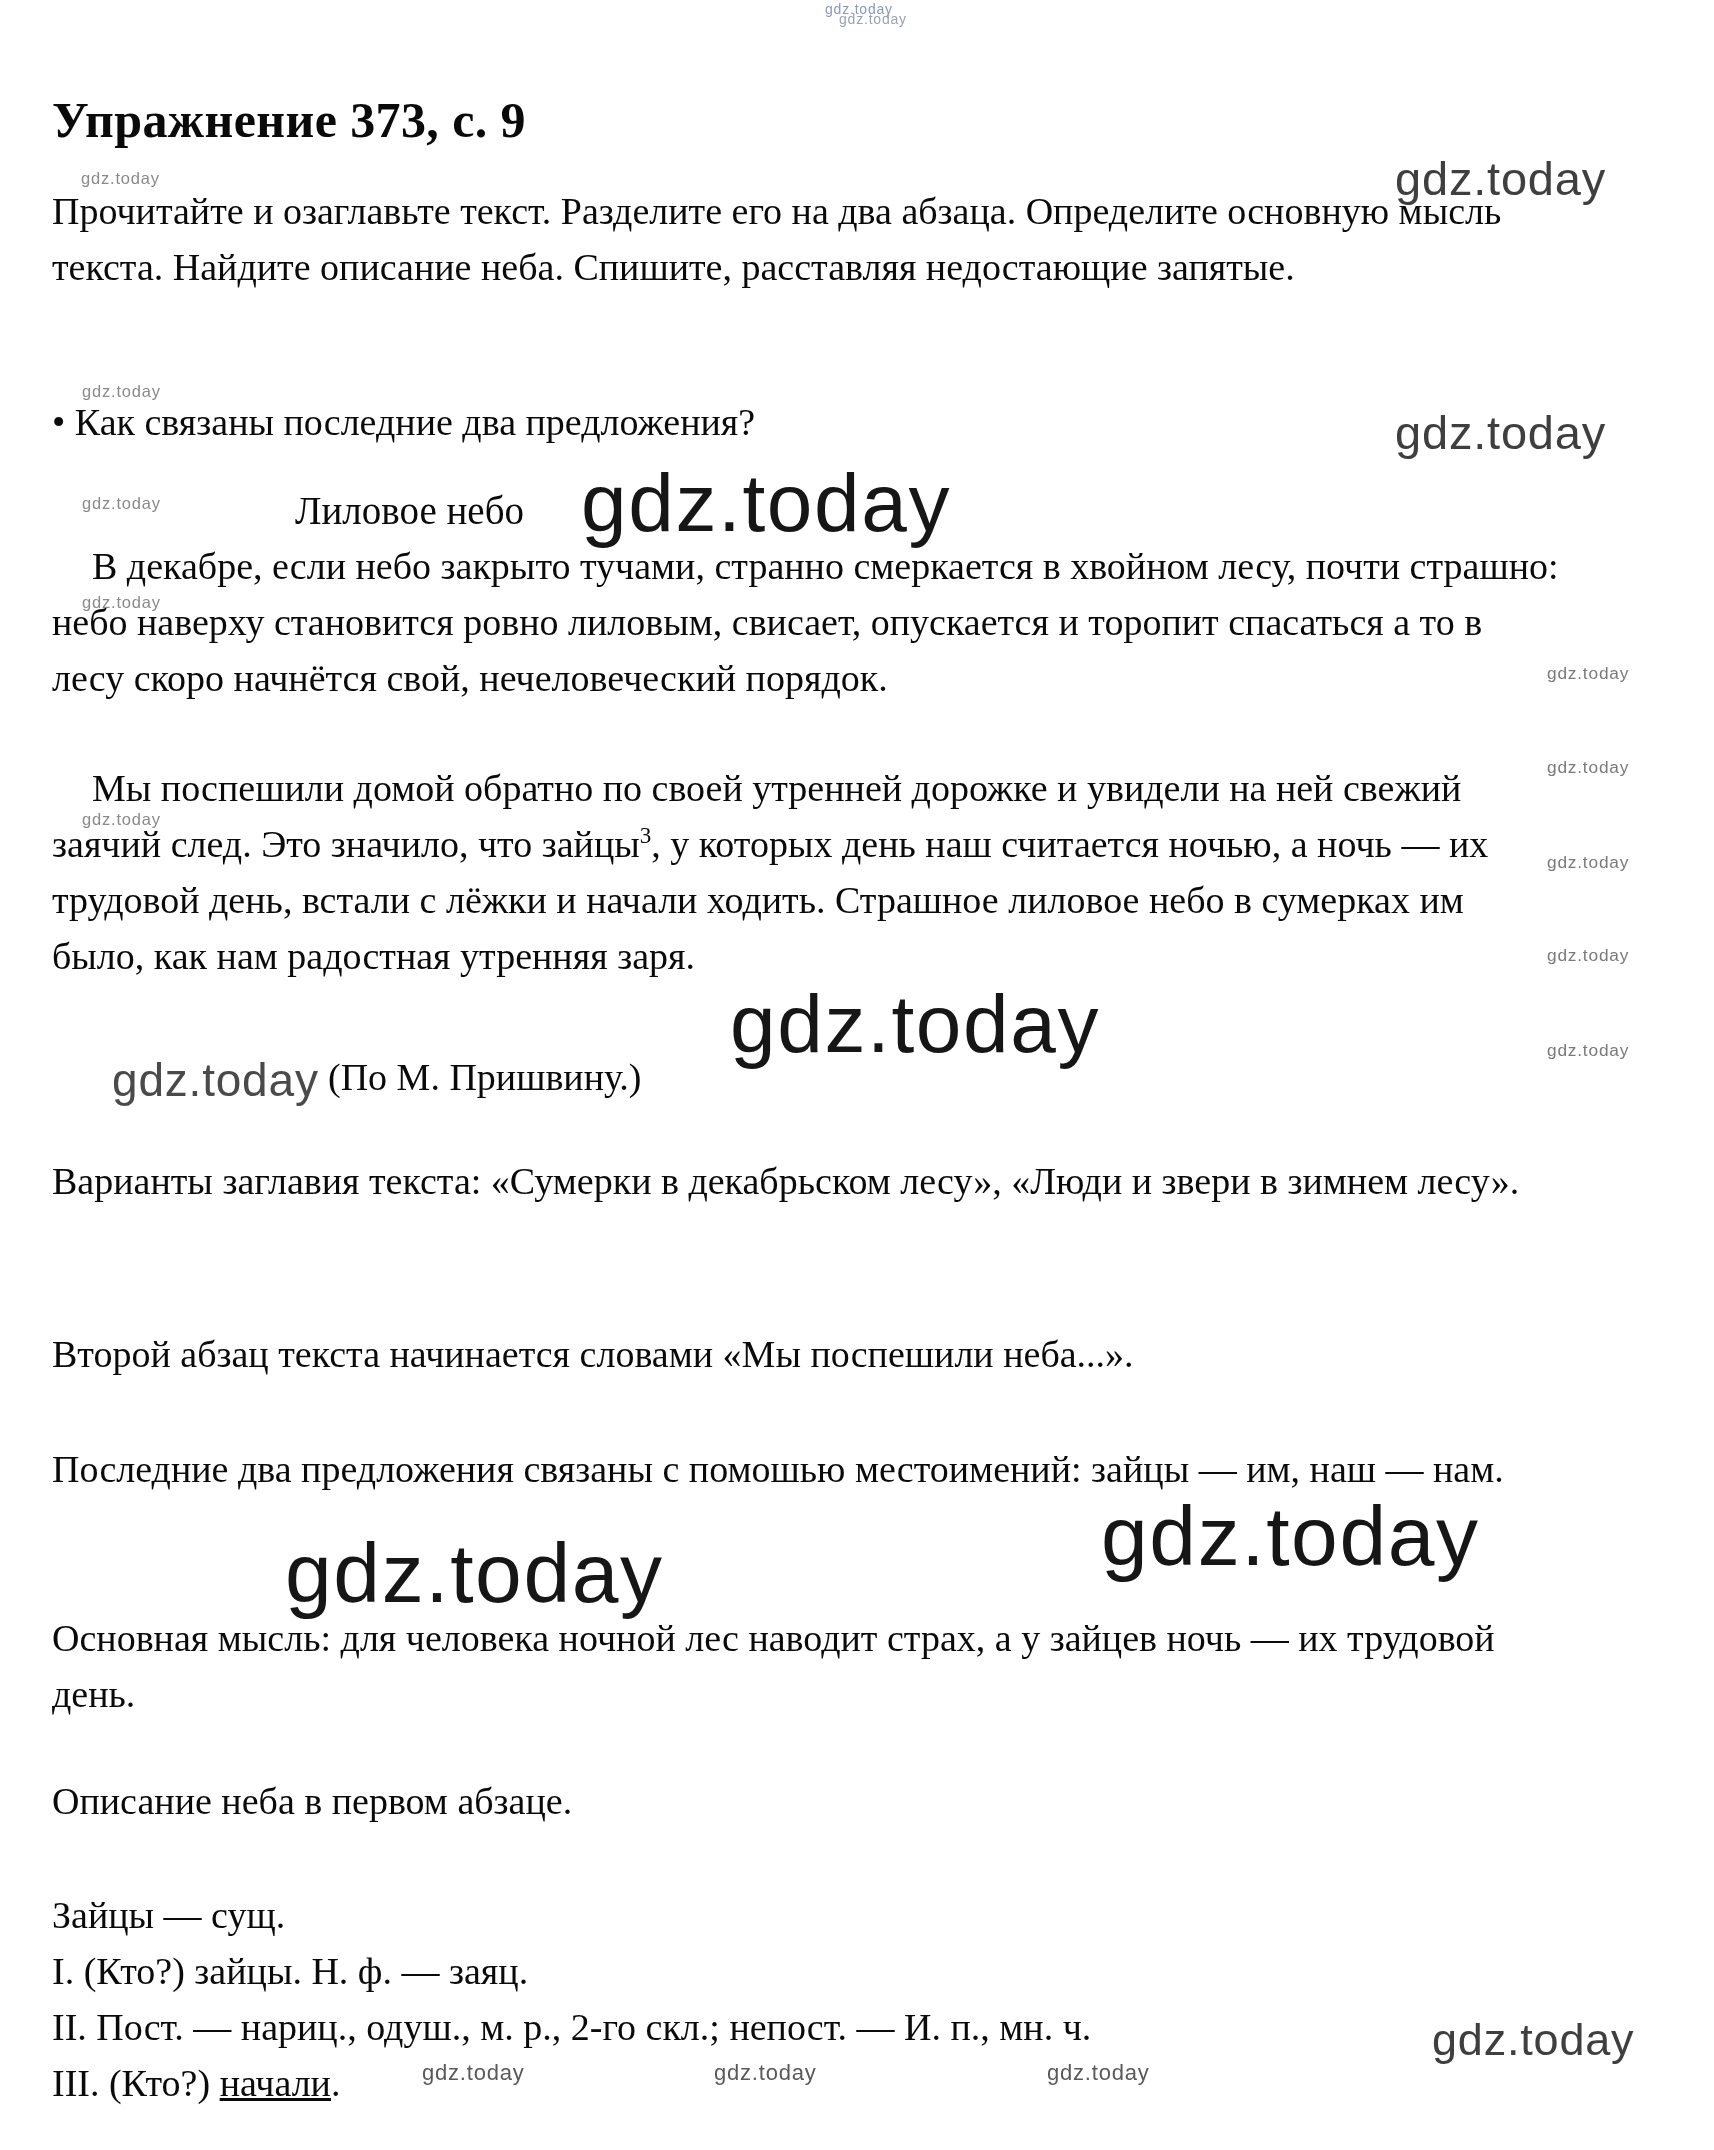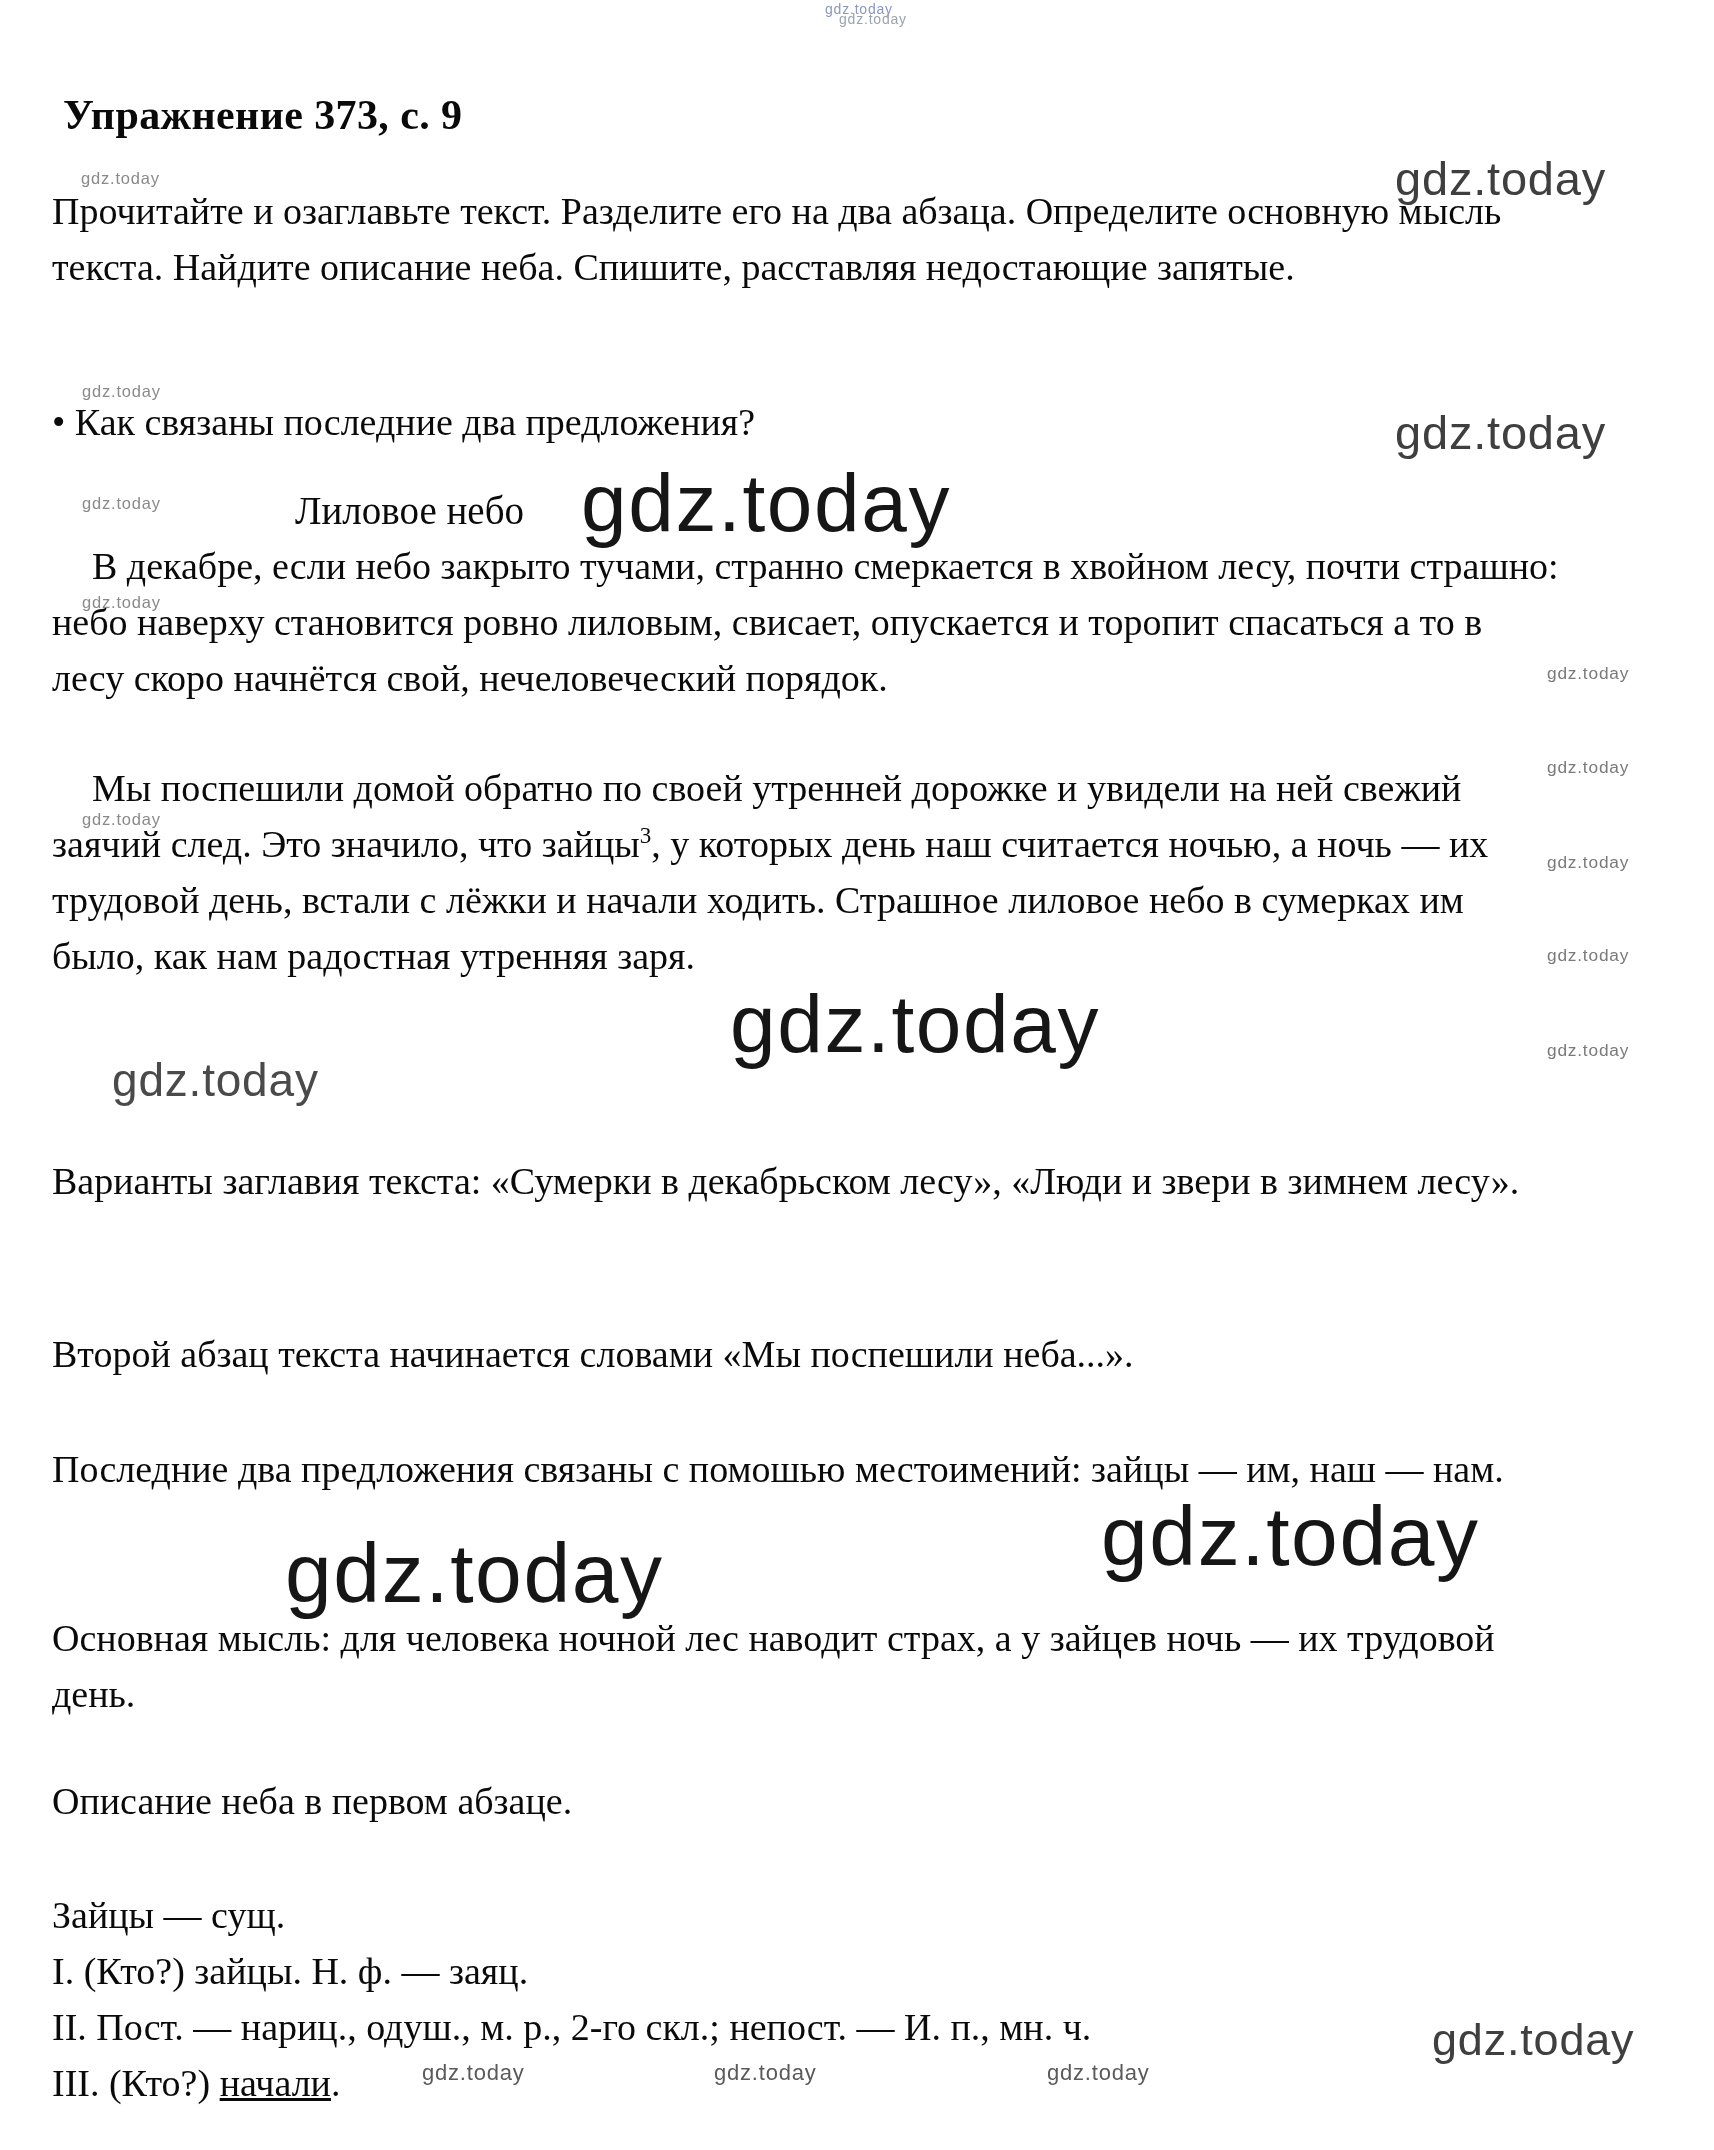--- a/index.html
+++ b/index.html
@@ -7,24 +7,23 @@
     position:relative;
     width:1714px;
     height:2151px;
     background:#ffffff;
     font-family:"Liberation Serif", serif;
     color:#0a0a0a;
     overflow:hidden;
   }
   .abs { position:absolute; }
   .doc-title {
-    font-size:42px;
+    font-size:50px;
     font-weight:bold;
     letter-spacing:0.4px;
-    margin-left:11px;
   }
   .body-text {
     font-size:38px;
     line-height:56px;
   }
   .indented { text-indent:40px; }
   .story-title { font-size:39px; }
   sup.note {
     font-size:23px;
     vertical-align:super;
@@ -78,20 +77,21 @@
   <div class="abs body-text indented" style="left:52px; top:760px; width:1484px;"><span>Мы поспешили домой обратно по своей утренней дорожке и увидели на ней свежий заячий след. Это значило, что зайцы</span><sup class="note">3</sup><span>, у которых день наш считается ночью, а ночь — их трудовой день, встали с лёжки и начали ходить. Страшное лиловое небо в сумерках им было, как нам радостная утренняя заря.</span></div>
 
   <div class="abs wm wm-tiny" style="left:82px; top:811px;">gdz.today</div>
   <div class="abs wm wm-rtiny" style="left:1547px; top:854px;">gdz.today</div>
   <div class="abs wm wm-rtiny" style="left:1547px; top:947px;">gdz.today</div>
 
   <div class="abs wm wm-big" style="left:730px; top:983px;">gdz.today</div>
   <div class="abs wm wm-rtiny" style="left:1547px; top:1042px;">gdz.today</div>
 
   <div class="abs wm wm-gray" style="left:112px; top:1057px; font-size:46px; color:#4a4a4a;">gdz.today</div>
+  <div class="abs body-text" style="left:328px; top:1049px;">(По М. Пришвину.)</div>
 
   <div class="abs body-text" style="left:52px; top:1153px; width:1501px;">Варианты заглавия текста: «Сумерки в декабрьском лесу», «Люди и звери в зимнем лесу».</div>
 
   <div class="abs body-text" style="left:52px; top:1326px; width:1501px;">Второй абзац текста начинается словами «Мы поспешили неба...».</div>
 
   <div class="abs body-text" style="left:52px; top:1441px; width:1509px;">Последние два предложения связаны с помошью местоимений: зайцы — им, наш — нам.</div>
 
   <div class="abs wm wm-big" style="left:1101px; top:1494px; font-size:84px;">gdz.today</div>
   <div class="abs wm wm-big" style="left:285px; top:1531px; font-size:84px;">gdz.today</div>
 

